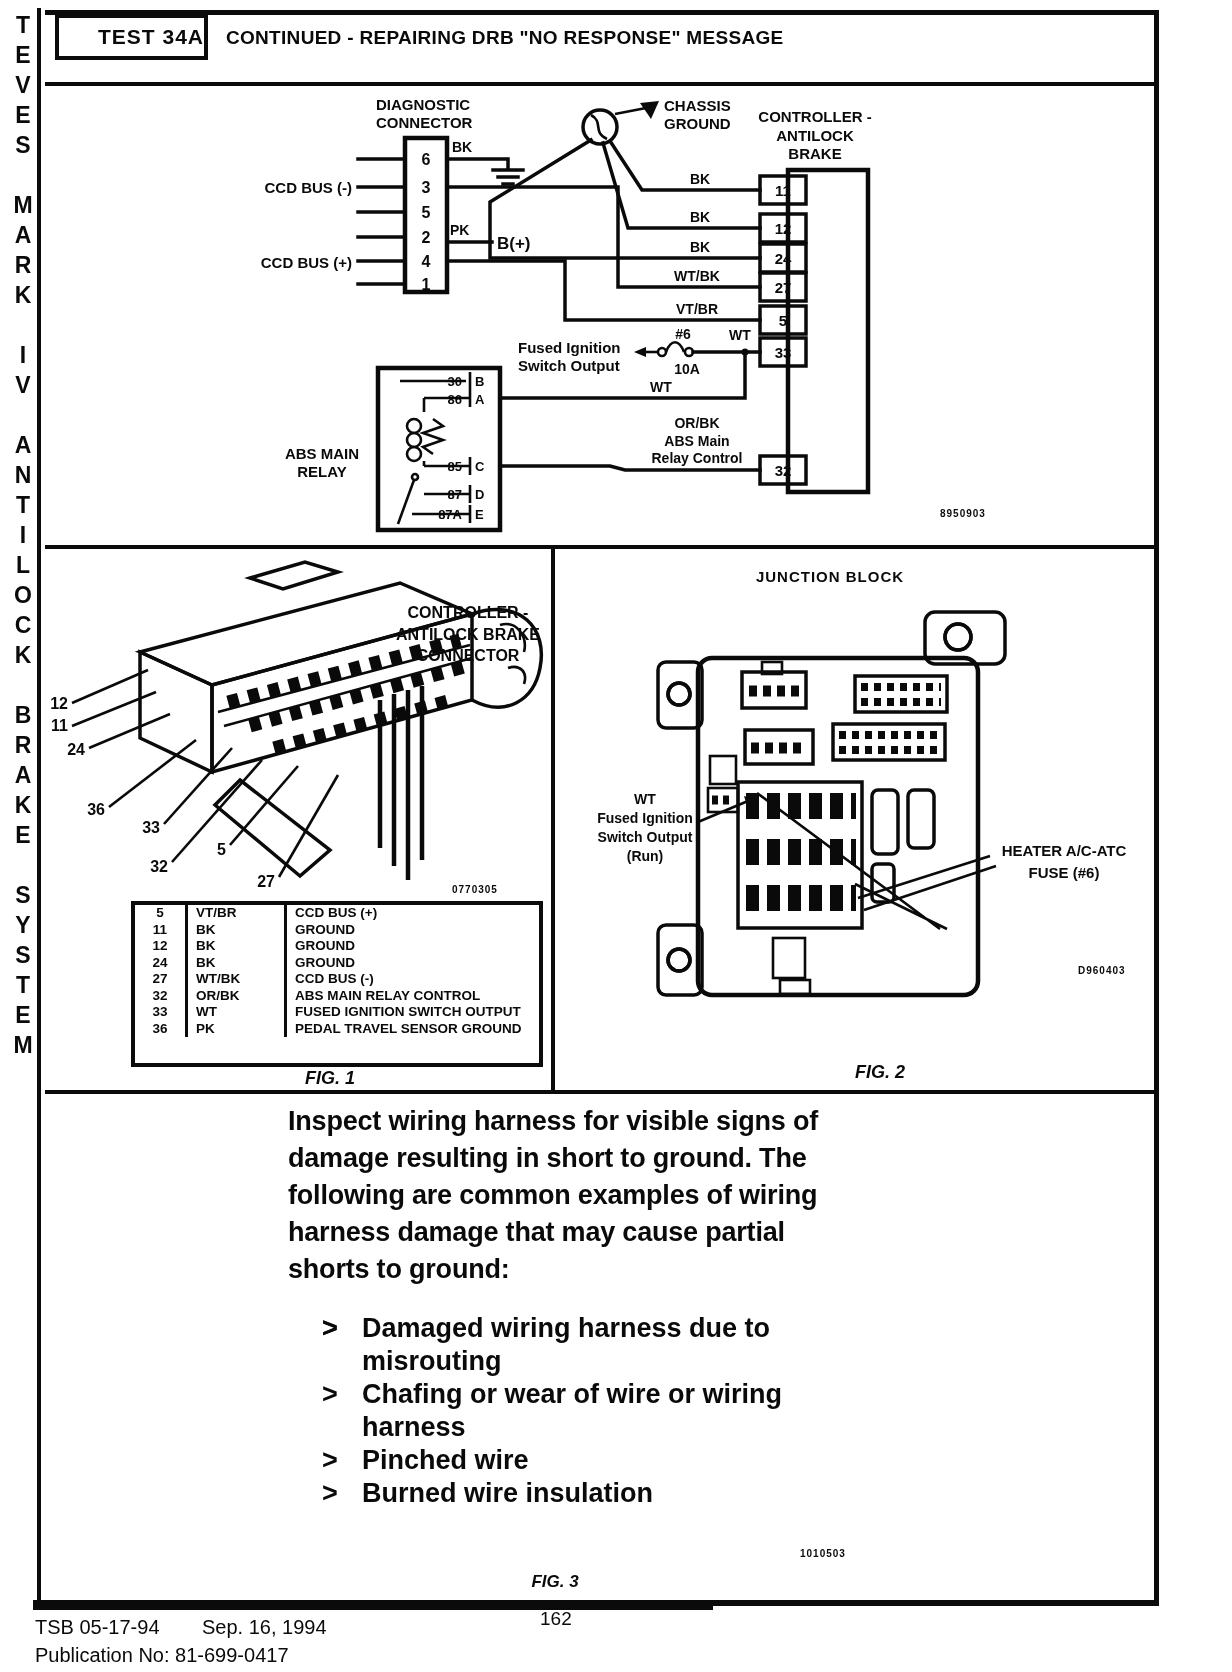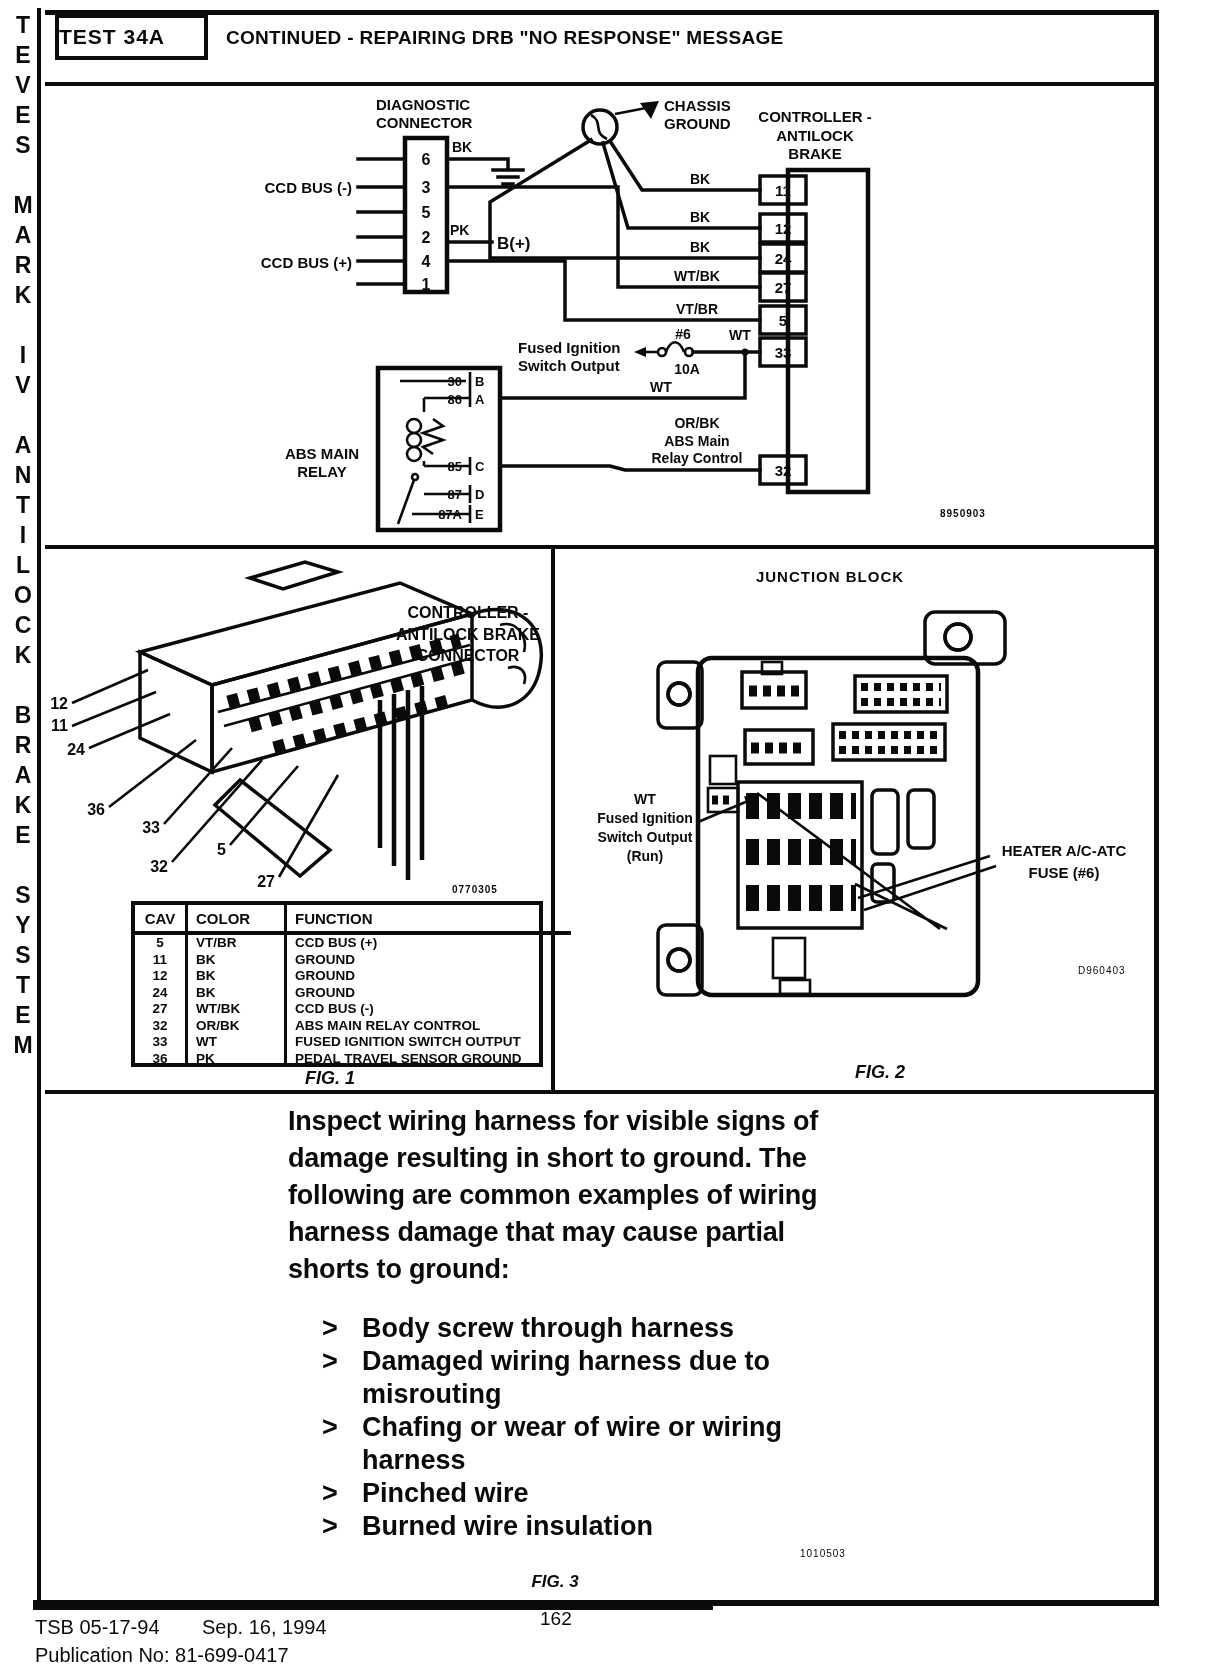--- a/index.html
+++ b/index.html
@@ -4,21 +4,21 @@
 <style>
   html,body{margin:0;padding:0;background:#e8e8e8;}
   .page{position:relative;width:1232px;height:1672px;background:#fff;overflow:hidden;
         font-family:"Liberation Sans",sans-serif;color:#0a0a0a;}
   .rule{position:absolute;background:#0b0b0b;}
   .sidebar{position:absolute;left:0;top:12px;width:37px;height:1600px;
            writing-mode:vertical-lr;text-orientation:upright;
            font-size:23px;font-weight:700;letter-spacing:4px;line-height:37px;
            text-align:left;padding-left:4px;box-sizing:border-box;}
   .testbox{position:absolute;left:55px;top:14px;width:153px;height:46px;border:4px solid #0b0b0b;
-           box-sizing:border-box;display:flex;align-items:center;justify-content:flex-start;
+           box-sizing:border-box;display:flex;align-items:center;justify-content:flex-end;
            font-size:21px;font-weight:700;letter-spacing:1px;}
   .htitle{position:absolute;left:226px;top:27px;font-size:19px;font-weight:700;letter-spacing:.3px;}
   svg{position:absolute;}
   svg text{fill:#0a0a0a;stroke:none;font-family:"Liberation Sans",sans-serif;font-weight:700;}
   .ln{fill:none;stroke:#0a0a0a;stroke-width:3.5;stroke-linecap:square;}
   .ln2{fill:none;stroke:#0a0a0a;stroke-width:2.6;}
   .ln4{fill:none;stroke:#0a0a0a;stroke-width:4.5;}
   .fillb{fill:#0a0a0a;stroke:none;}
   .pins{fill:none;stroke:#0a0a0a;}
   .lbl{position:absolute;font-weight:700;text-align:center;}
@@ -29,21 +29,21 @@
   .tbl .c1{width:42px;text-align:center;border-right:3px solid #0b0b0b;}
   .tbl .c2{width:84px;padding-left:8px;border-right:3px solid #0b0b0b;}
   .tbl .c3{width:272px;padding-left:8px;}
   .tblwrap{position:absolute;left:131px;top:901px;width:412px;height:166px;border:4px solid #0b0b0b;box-sizing:border-box;}
   .cap{position:absolute;font-style:italic;font-weight:700;font-size:18px;text-align:center;}
   .para{position:absolute;left:288px;top:1103px;width:582px;font-size:27px;font-weight:700;
         line-height:37px;letter-spacing:-.2px;}
   .bullets{position:absolute;left:322px;top:1312px;width:545px;font-size:27px;font-weight:700;line-height:33px;}
   .bullet{position:relative;padding-left:40px;}
   .bmark{position:absolute;left:0;top:0;}
-  .code{position:absolute;font-size:10px;font-weight:400;letter-spacing:1px;}
+  .code{position:absolute;font-size:10px;font-weight:700;letter-spacing:1px;}
   .foot{position:absolute;font-size:20px;font-weight:400;}
 </style>
 </head>
 <body>
 
 <div class="page">
 
   <div class="sidebar">TEVES MARK IV ANTILOCK BRAKE SYSTEM</div>
 
   <div class="rule" style="left:37px;top:8px;width:4px;height:1600px;"></div>
@@ -208,25 +208,20 @@
       <path class="ln2" d="M230 845 L298 766"></path>
       <text x="275" y="887" font-size="16" text-anchor="end">27</text>
       <path class="ln2" d="M279 877 L338 775"></path>
     </g>
     <text x="452" y="893" font-size="10" letter-spacing="1">0770305</text>
   </svg>
 
   <div class="tblwrap"></div>
   <table class="tbl">
     <tbody>
-        <tr>
-      <th class="c1">CAV</th>
-      <th class="c2">COLOR</th>
-      <th class="c3">FUNCTION</th>
-    </tr>
     <tr>
           <td class="c1">5</td>
           <td class="c2">VT/BR</td>
           <td class="c3">CCD BUS (+)</td>
         </tr>
     <tr>
           <td class="c1">11</td>
           <td class="c2">BK</td>
           <td class="c3">GROUND</td>
         </tr>
@@ -320,21 +315,21 @@
   </div>
   <div class="lbl" style="left:975px;top:840px;width:178px;font-size:15px;line-height:22px;">
     <div>HEATER A/C-ATC</div>
     <div>FUSE (#6)</div>
   </div>
   <div class="code" style="left:1078px;top:965px;">D960403</div>
   <div class="cap" style="left:800px;top:1062px;width:160px;">FIG. 2</div>
 
   <div class="para">Inspect wiring harness for visible signs of damage resulting in short to ground.  The following are common examples of wiring harness damage that may cause partial shorts to ground:</div>
   <div class="bullets">
-    <div class="bullet"><span class="bmark">&gt;</span><span>Body screw through harness</span></div>
+    <div class="bullet"><span class="bmark">&gt;</span></div>
     <div class="bullet"><span class="bmark">&gt;</span><span>Damaged wiring harness due to misrouting</span></div>
     <div class="bullet"><span class="bmark">&gt;</span><span>Chafing or wear of wire or wiring harness</span></div>
     <div class="bullet"><span class="bmark">&gt;</span><span>Pinched wire</span></div>
     <div class="bullet"><span class="bmark">&gt;</span><span>Burned wire insulation</span></div>
   </div>
   <div class="code" style="left:800px;top:1548px;">1010503</div>
   <div class="cap" style="left:495px;top:1572px;width:120px;font-size:17px;">FIG. 3</div>
 
   <div class="foot" style="left:35px;top:1616px;">TSB 05-17-94</div>
   <div class="foot" style="left:202px;top:1616px;">Sep. 16, 1994</div>

